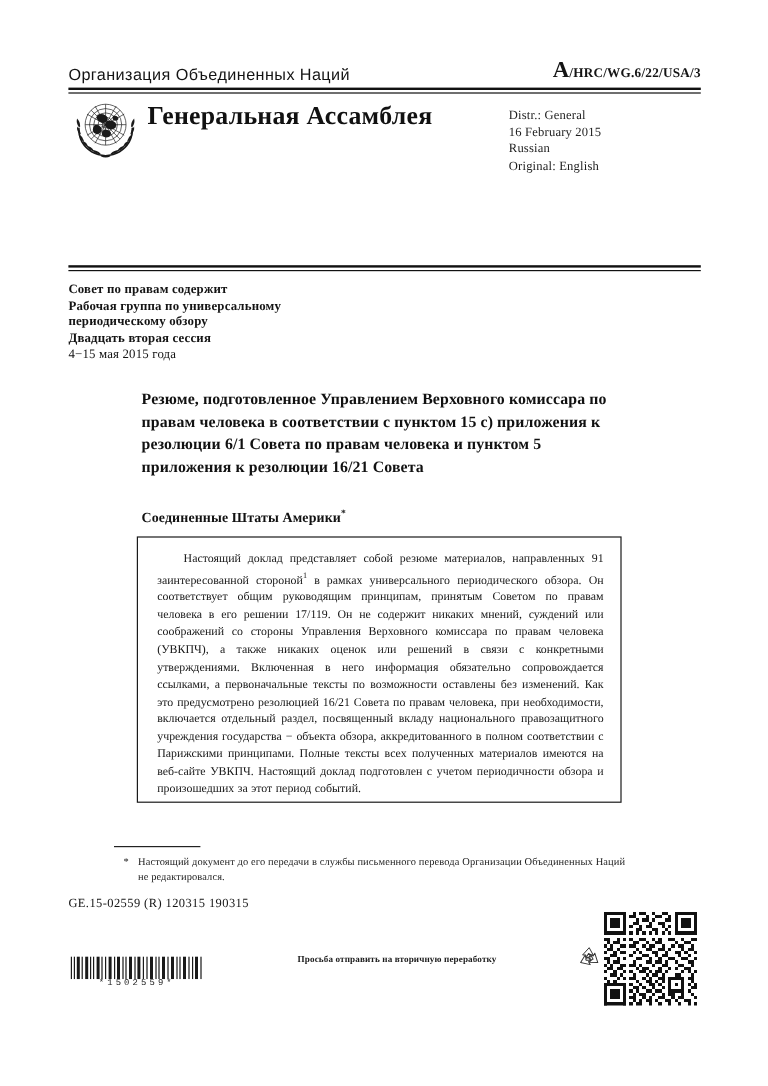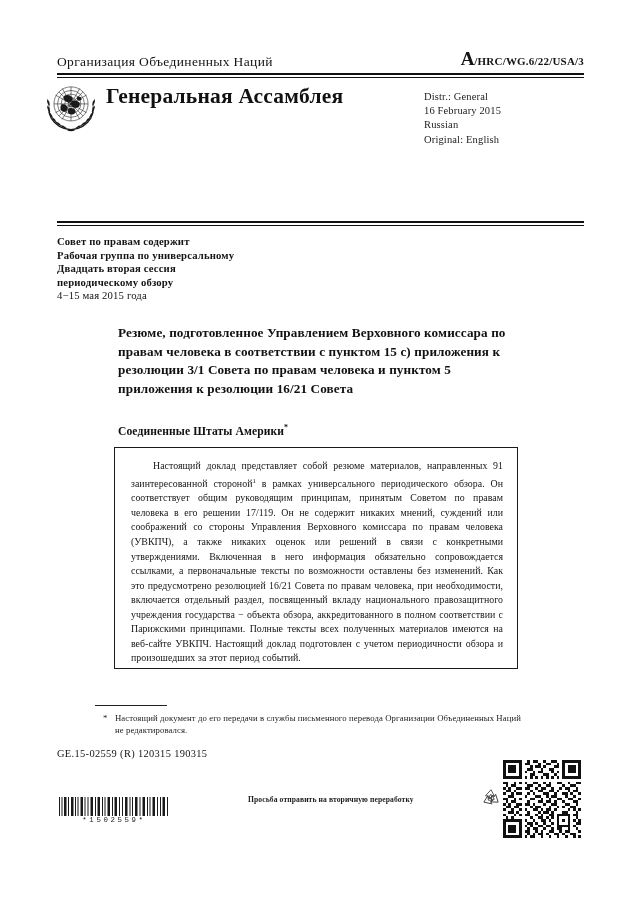--- a/index.html
+++ b/index.html
@@ -32,21 +32,21 @@
     top: 48px;
     width: 527px;
   }
   .masthead-top {
     display: flex;
     align-items: flex-end;
     justify-content: space-between;
     height: 22px;
   }
   .org-name {
-    font-family: Liberation Serif, serif;
+    font-family: Liberation Sans, sans-serif;
     font-size: 13.5px;
     letter-spacing: 0.35px;
     color: #141414;
     white-space: nowrap;
   }
   .symbol-line {
     white-space: nowrap;
     text-align: right;
     color: #141414;
     font-weight: bold;
@@ -64,21 +64,21 @@
     margin-top: 3px;
     border-top: 2.1px solid #111;
     border-bottom: 0.7px solid #111;
     height: 1.6px;
     width: 527px;
   }
 
   
   .ga-block {
     position: absolute;
-    left: 40px;
+    left: 57px;
     top: 76px;
     width: 527px;
     display: flex;
     align-items: flex-start;
   }
   .emblem {
     width: 62px;
     height: 58px;
     flex: 0 0 62px;
     margin-top: 2px;
@@ -331,26 +331,26 @@
     <div>16 February 2015</div>
     <div>Russian</div>
     <div>Original: English</div>
   </div>
 
   <div class="rule-mid"></div>
 
   <div class="council">
     <div class="b">Совет по правам содержит</div>
     <div class="b">Рабочая группа по универсальному</div>
+    <div class="b">периодическому обзору</div>
     <div class="b">Двадцать вторая сессия</div>
-    <div class="b">периодическому обзору</div>
     <div>4−15 мая 2015 года</div>
   </div>
 
-  <div class="doc-title">Резюме, подготовленное Управлением Верховного комиссара по правам человека в соответствии с пунктом 15 c) приложения к резолюции 3/1 Совета по правам человека и пунктом 5 приложения к резолюции 16/21 Совета</div>
+  <div class="doc-title">Резюме, подготовленное Управлением Верховного комиссара по правам человека в соответствии с пунктом 15 c) приложения к резолюции 6/1 Совета по правам человека и пунктом 5 приложения к резолюции 16/21 Совета</div>
 
   <div class="country">
     <span>Соединенные Штаты Америки</span><sup>*</sup>
   </div>
 
   <div class="summary-box"></div>
   <div class="summary-text">
     <span>Настоящий доклад представляет собой резюме материалов, направленных 91 заинтересованной стороной</span><sup>1</sup><span> в рамках универсального периодического обзора. Он соответствует общим руководящим принципам, принятым Советом по правам человека в его решении 17/119. Он не содержит никаких мнений, суждений или соображений со стороны Управления Верховного комиссара по правам человека (УВКПЧ), а также никаких оценок или решений в связи с конкретными утверждениями. Включенная в него информация обязательно сопровождается ссылками, а первоначальные тексты по возможности оставлены без изменений. Как это предусмотрено резолюцией 16/21 Совета по правам человека, при необходимости, включается отдельный раздел, посвященный вкладу национального правозащитного учреждения государства − объекта обзора, аккредитованного в полном соответствии с Парижскими принципами. Полные тексты всех полученных материалов имеются на веб-сайте УВКПЧ. Настоящий доклад подготовлен с учетом периодичности обзора и произошедших за этот период событий.</span>
   </div>
 

